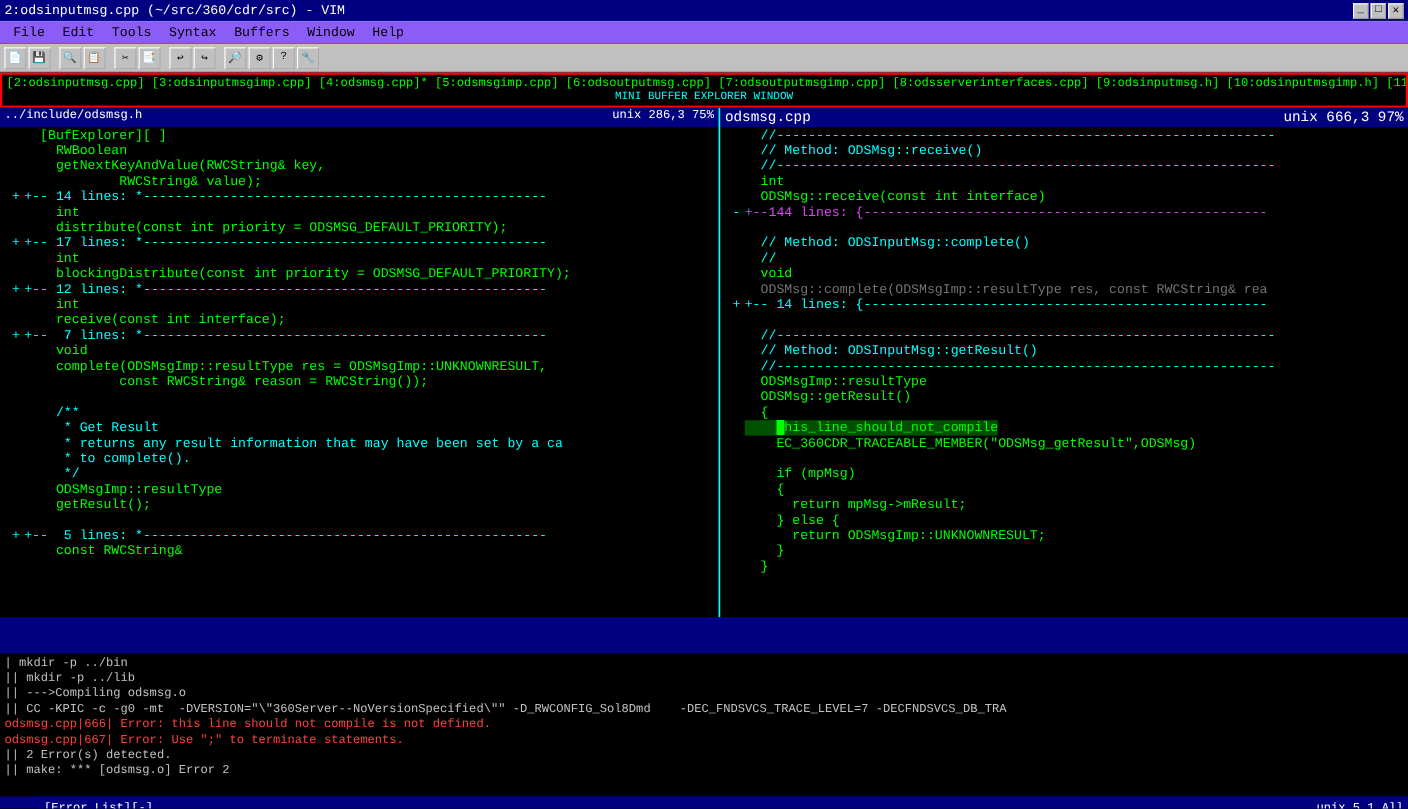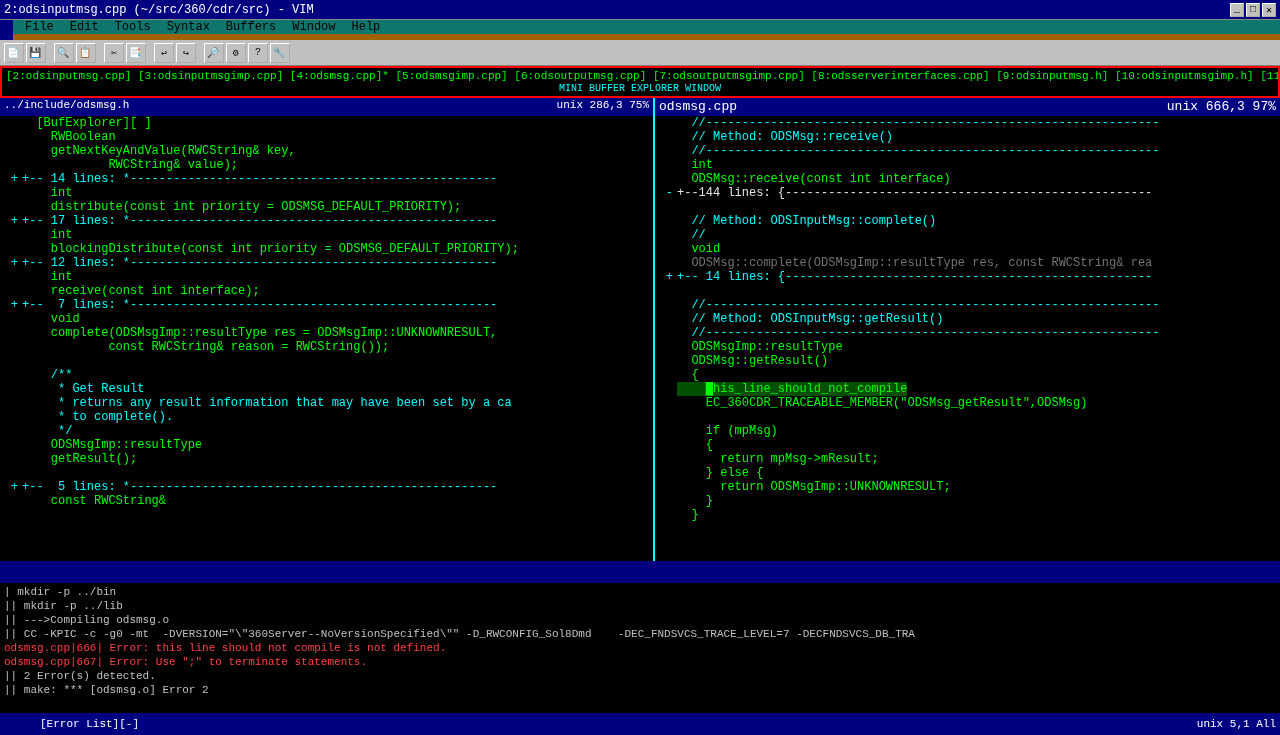--- a/index.html
+++ b/index.html
@@ -31,28 +31,27 @@
       color: #000;
       font-size: 10px;
       width: 14px;
       height: 14px;
       display: flex; align-items: center; justify-content: center;
       border: 1px outset #fff;
       cursor: pointer;
     }
     
     #menu-bar {
-      background: #0f766e;
+      background: #8b5cf6;
       display: flex;
       gap: 0;
       padding: 2px 4px;
       height: 20px;
       align-items: center;
-      border-bottom: 6px solid #a16207;
-      margin-left: 13px;
+      border-bottom: 1px solid #a16207;
     }
     .menu-item {
       padding: 1px 8px;
       color: #000;
       font-size: 12px;
       cursor: pointer;
     }
     
     #toolbar {
       background: #c0c0c0;
@@ -158,20 +157,21 @@
       display: flex;
       align-items: center;
       gap: 20px;
     }
     
     #output-area {
       background: #000;
       height: 130px;
       padding: 2px 4px;
       overflow: hidden;
+      margin-top: 11px;
     }
     .out-line {
       color: #c0c0c0;
       font-size: 11px;
       line-height: 14px;
       white-space: pre;
     }
     
     #cmd-line {
       background: #000080;
@@ -274,21 +274,21 @@
     <div id="right-status">
       <span>odsmsg.cpp</span>
       <span>unix 666,3  97%</span>
     </div>
     <div id="right-code">
     <div class="code-line"><span class="line-gutter"> </span><span style="color: rgb(0, 255, 255);">  //---------------------------------------------------------------</span></div>
         <div class="code-line"><span class="line-gutter"> </span><span style="color: rgb(0, 255, 255);">  // Method: ODSMsg::receive()</span></div>
         <div class="code-line"><span class="line-gutter"> </span><span style="color: rgb(0, 255, 255);">  //---------------------------------------------------------------</span></div>
         <div class="code-line"><span class="line-gutter"> </span><span style="color: rgb(0, 255, 0);">  int</span></div>
         <div class="code-line"><span class="line-gutter"> </span><span style="color: rgb(0, 255, 0);">  ODSMsg::receive(const int interface)</span></div>
-        <div class="code-line"><span class="line-gutter">-</span><span style="color: #e5e5e5;">+--144 lines: {---------------------------------------------------</span></div>
+        <div class="code-line"><span class="line-gutter">-</span><span style="color: #d946ef;">+--144 lines: {---------------------------------------------------</span></div>
         <div class="code-line"><span class="line-gutter"> </span><span style="color: rgb(0, 255, 0);"></span></div>
         <div class="code-line"><span class="line-gutter"> </span><span style="color: rgb(0, 255, 255);">  // Method: ODSInputMsg::complete()</span></div>
         <div class="code-line"><span class="line-gutter"> </span><span style="color: rgb(0, 255, 255);">  //</span></div>
         <div class="code-line"><span class="line-gutter"> </span><span style="color: rgb(0, 255, 0);">  void</span></div>
         <div class="code-line"><span class="line-gutter"> </span><span style="color: #737373;">  ODSMsg::complete(ODSMsgImp::resultType res, const RWCString&amp; rea</span></div>
         <div class="code-line"><span class="line-gutter">+</span><span style="color: rgb(0, 255, 255);">+-- 14 lines: {---------------------------------------------------</span></div>
         <div class="code-line"><span class="line-gutter"> </span><span style="color: rgb(0, 255, 0);"></span></div>
         <div class="code-line"><span class="line-gutter"> </span><span style="color: rgb(0, 255, 255);">  //---------------------------------------------------------------</span></div>
         <div class="code-line"><span class="line-gutter"> </span><span style="color: rgb(0, 255, 255);">  // Method: ODSInputMsg::getResult()</span></div>
         <div class="code-line"><span class="line-gutter"> </span><span style="color: rgb(0, 255, 255);">  //---------------------------------------------------------------</span></div>

